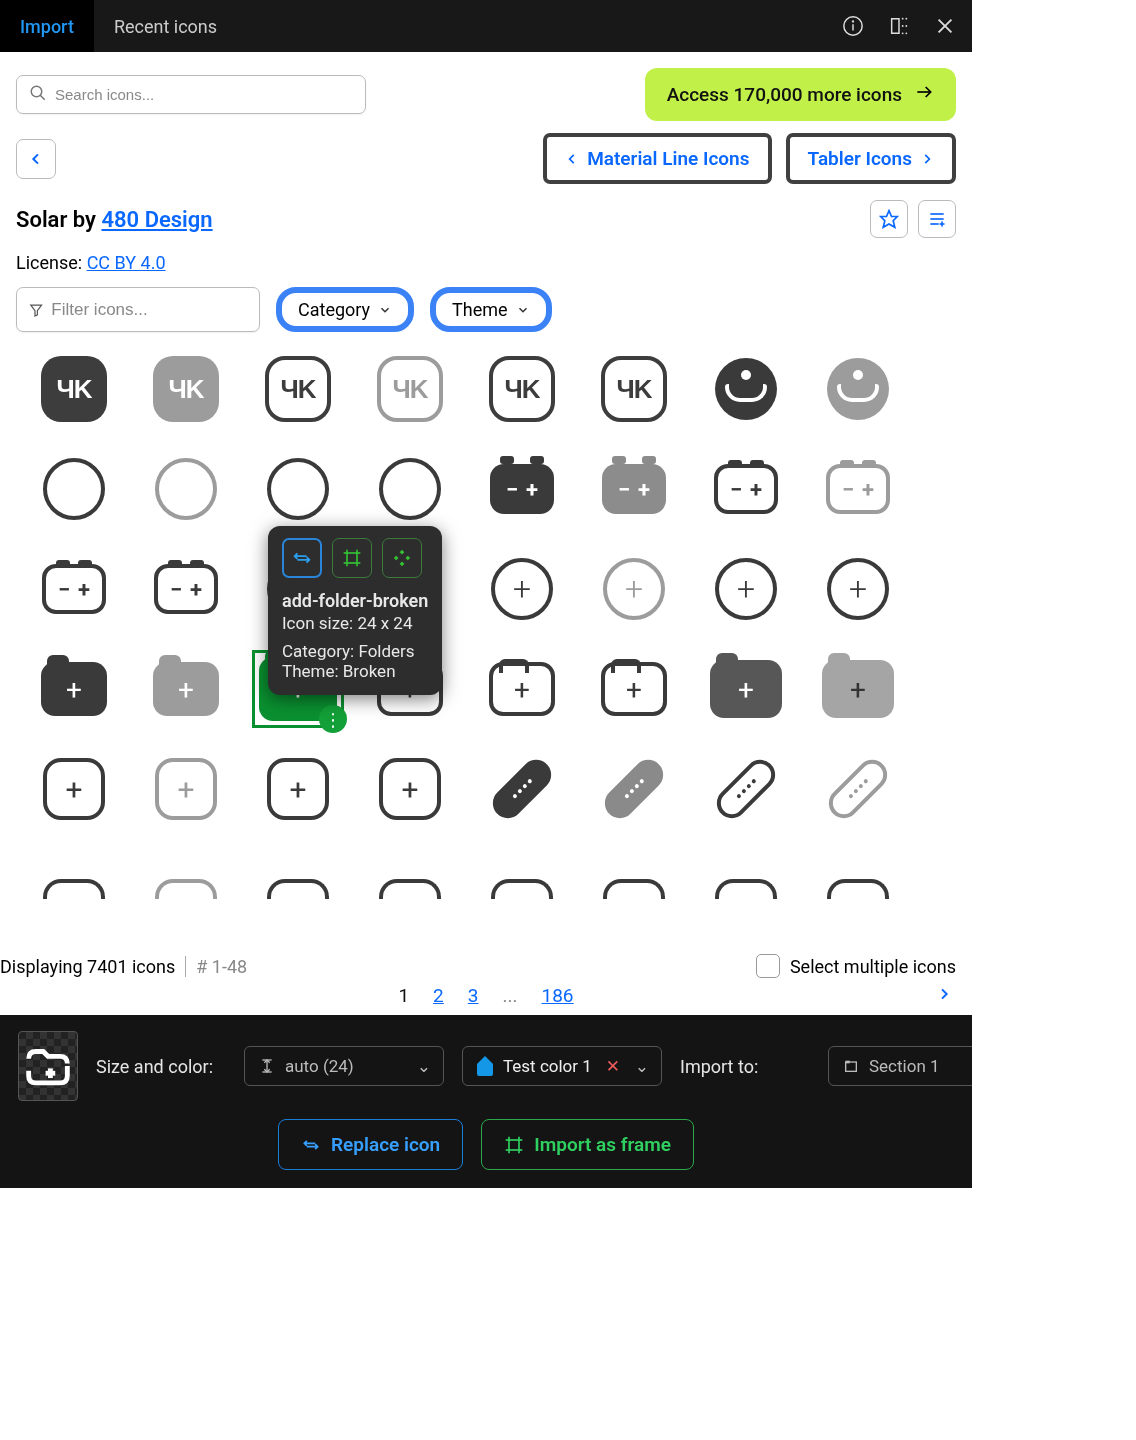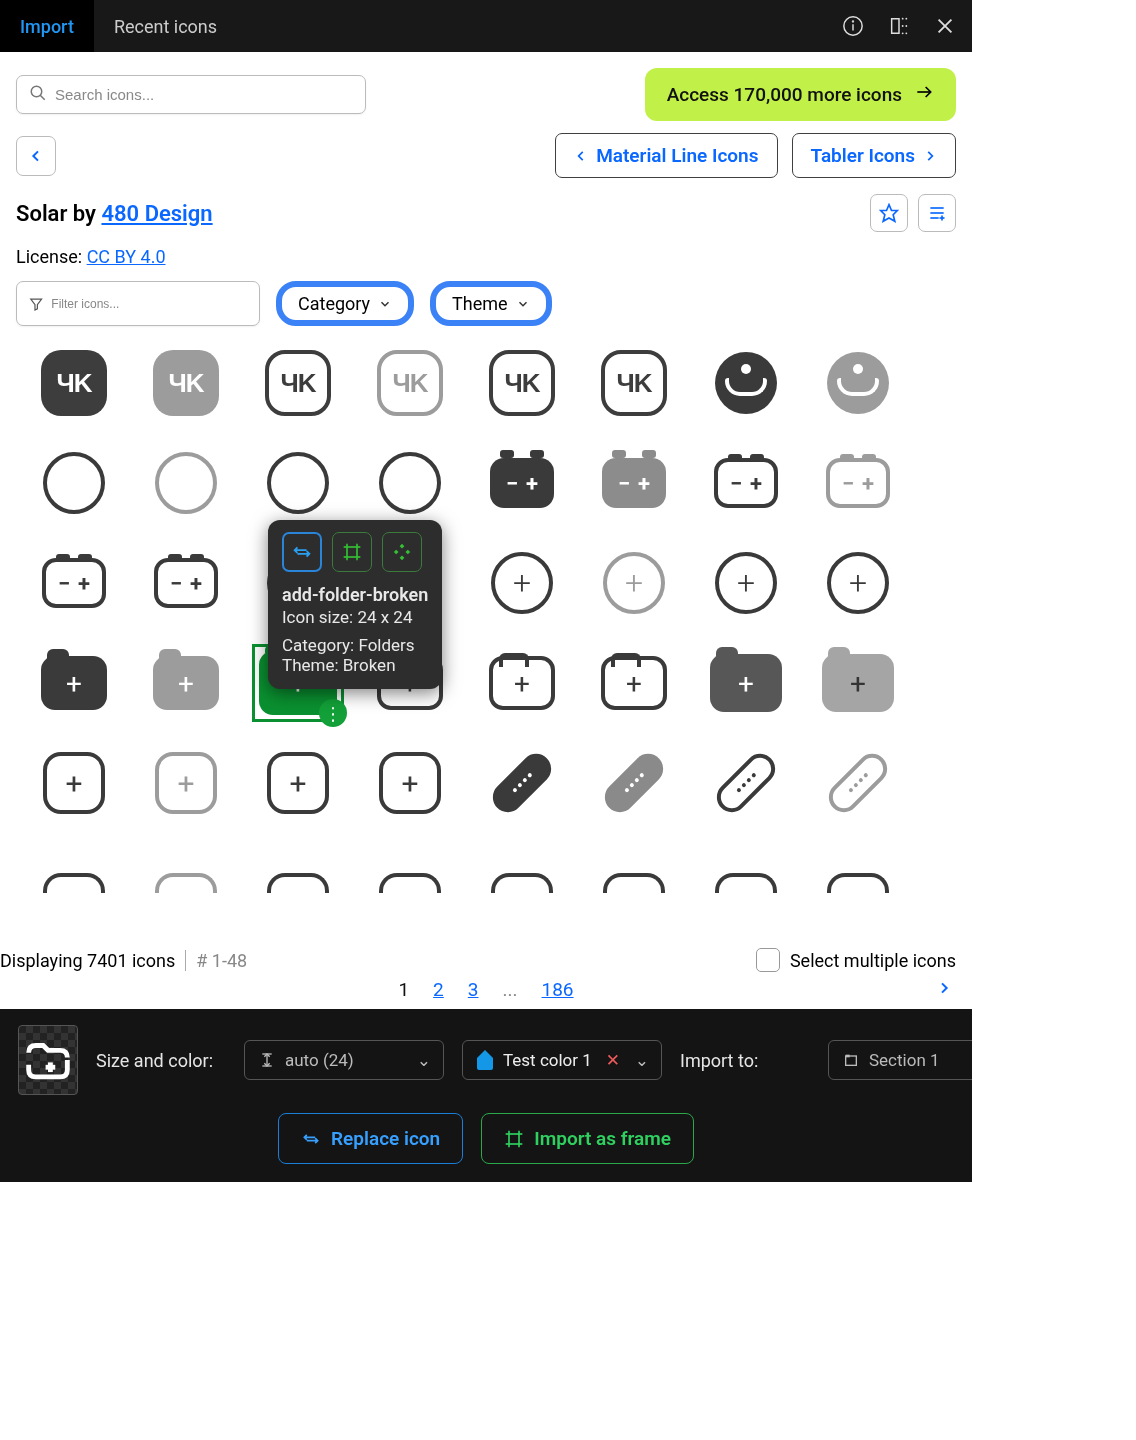--- a/index.html
+++ b/index.html
@@ -14,34 +14,34 @@
 
 .row1 { display: flex; align-items: center; justify-content: space-between; padding: 16px 16px 0 16px; gap: 16px; }
 .search-box { flex: 0 0 350px; display: flex; align-items: center; border: 1px solid #bbb; border-radius: 7px; padding: 8px 12px; gap: 8px; box-shadow: 0 1px 2px rgba(0,0,0,0.06); }
 .search-box input { border: none; outline: none; font-size: 15px; color: #333; width: 100%; }
 .search-box input::placeholder { color: #888; }
 .promo { background: #C1F049; border-radius: 12px; padding: 14px 22px; font-size: 19px; font-weight: 500; display: flex; align-items: center; gap: 12px; cursor: pointer; color: #111; }
 
 .row2 { display: flex; align-items: center; justify-content: space-between; padding: 12px 16px 0 16px; gap: 12px; }
 .back-btn { width: 40px; height: 40px; border: 1px solid #bbb; border-radius: 7px; display: flex; align-items: center; justify-content: center; color: #0a68ff; }
 .nav-chips { display: flex; gap: 14px; }
-.nav-chip { border: 1px solid #404040; border-radius: 7px; padding: 10px 18px; font-size: 19px; color: #0a68ff; font-weight: 600; display: flex; align-items: center; gap: 8px; cursor:pointer; }
+.nav-chip { border: 4px solid #404040; border-radius: 7px; padding: 10px 18px; font-size: 19px; color: #0a68ff; font-weight: 600; display: flex; align-items: center; gap: 8px; cursor:pointer; }
 
 .title-row { padding: 16px 16px 0 16px; display: flex; justify-content: space-between; align-items: center; }
 .title-text { font-size: 22px; font-weight: 600; }
 .title-text a { color: #0a68ff; text-decoration: underline; }
 .title-actions { display: flex; gap: 10px; }
 .square-btn { width: 38px; height: 38px; border: 1px solid #bbb; border-radius: 7px; display: flex; align-items: center; justify-content: center; color: #0a68ff; cursor: pointer; }
 
 .license-row { padding: 14px 16px 0 16px; font-size: 18px; }
 .license-row a { color: #0a68ff; text-decoration: underline; }
 
 .filter-row { padding: 14px 16px 8px 16px; display: flex; gap: 16px; }
 .filter-box { display: flex; align-items: center; border: 1px solid #bbb; border-radius: 7px; padding: 6px 12px; gap: 8px; width: 244px; box-shadow: 0 1px 2px rgba(0,0,0,0.06);}
-.filter-box input { border: none; outline: none; font-size: 12px; width: 100%; }
+.filter-box input { border: none; outline: none; font-size: 17px; width: 100%; }
 .filter-box input::placeholder { color: #888; }
 .pill { border: 6px solid #3b82f6; border-radius: 20px; padding: 6px 16px; font-size: 18px; display: flex; align-items: center; gap: 8px; cursor:pointer; }
 
 .grid-wrap { position: relative; padding: 10px 12px 0 28px; height: 608px; overflow: hidden; }
 .grid { display: grid; grid-template-columns: repeat(8, 92px); column-gap: 20px; row-gap: 22px; }
 .icon-cell { width: 92px; height: 78px; display: flex; align-items: center; justify-content: center; color: #3a3a3a; }
 
 .sq { width: 66px; height: 66px; border-radius: 20px; display:flex; align-items:center; justify-content:center; font-weight:700; font-size:26px; letter-spacing:-1px; font-family: Arial, sans-serif;}
 .sq.bold { background:#3d3d3d; color:#fff; }
 .sq.duo { background:#9c9c9c; color:#fff; }

